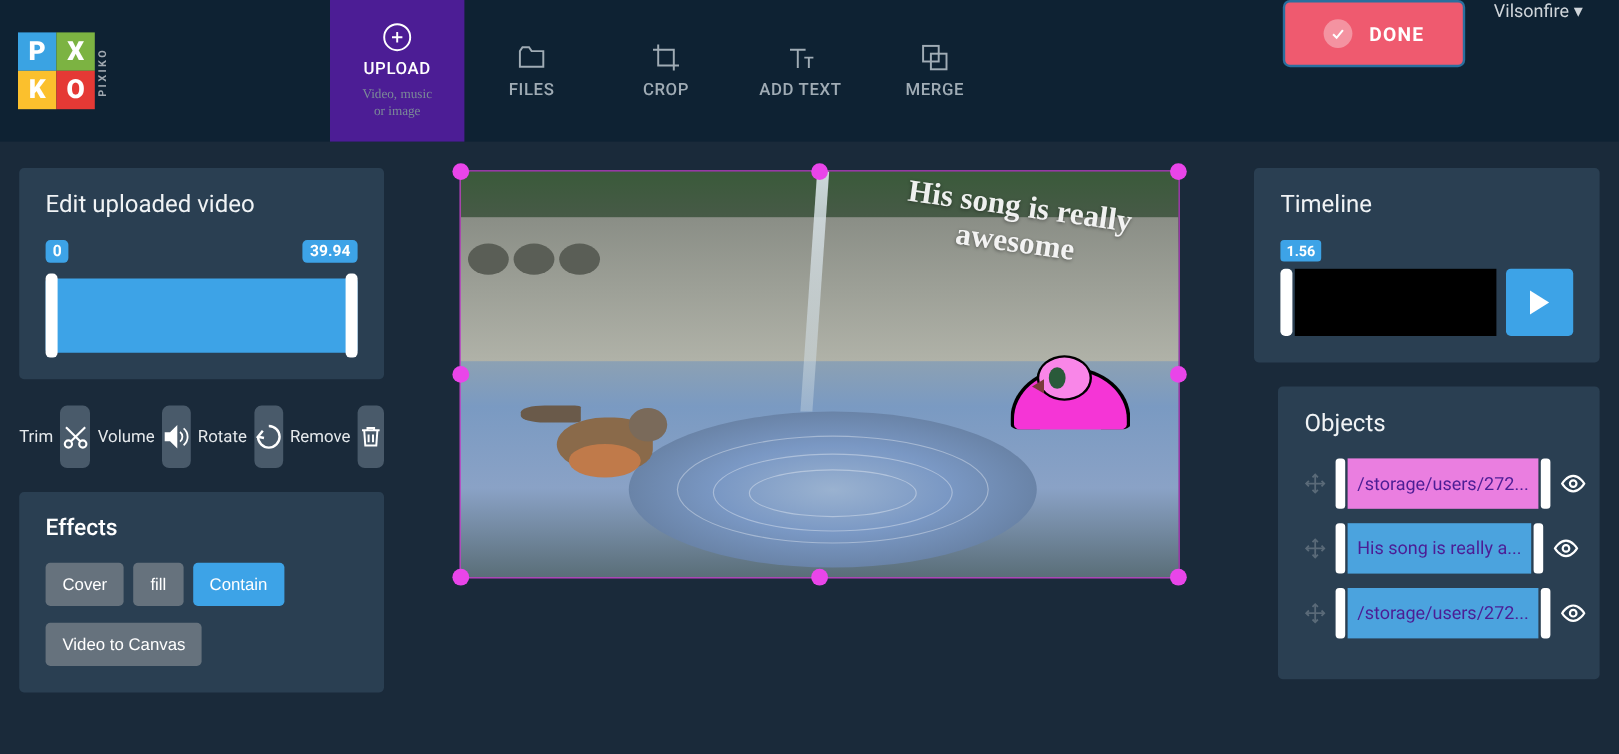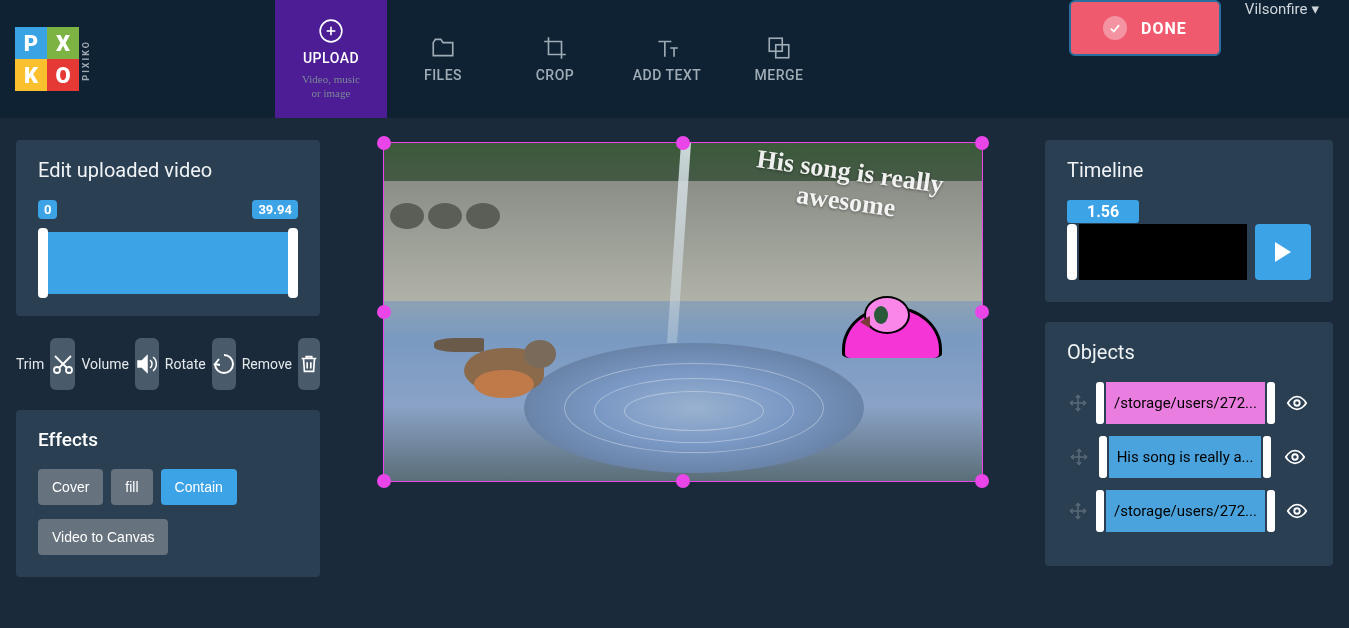--- a/index.html
+++ b/index.html
@@ -292,23 +292,23 @@
       position: relative;
       height: 56px;
       flex: 1;
     }
     .tl-marker {
       position: absolute;
       top: -24px;
       left: 0;
       background: #3da3e7;
       color: #fff;
-      font-size: 16px;
+      font-size: 12px;
       font-weight: 700;
-      padding: 2px 20px;
+      padding: 2px 5px;
       border-radius: 3px;
     }
     .tl-handle {
       position: absolute;
       left: 0;
       top: 0;
       bottom: 0;
       width: 10px;
       background: #fff;
       border-radius: 4px;
@@ -332,21 +332,21 @@
       justify-content: center;
       cursor: pointer;
       flex-shrink: 0;
     }
     .play-triangle {
       width: 0; height: 0;
       border-top: 10px solid transparent;
       border-bottom: 10px solid transparent;
       border-left: 16px solid #fff;
     }
-    .objects-card { margin-top: 20px; }
+    .objects-card { margin-top: 20px; margin-left: 20px; }
     .obj-row {
       display: flex;
       align-items: center;
       gap: 8px;
       margin-bottom: 12px;
     }
     .obj-drag {
       width: 24px;
       color: #5a6a78;
       font-size: 18px;
@@ -364,21 +364,21 @@
     .obj-handle {
       width: 8px;
       background: #fff;
       border-radius: 3px;
     }
     .obj-label {
       flex: 1;
       display: flex;
       align-items: center;
       padding: 0 8px;
-      color: #000000;
+      color: #4c1d95;
       font-size: 15px;
       white-space: nowrap;
       overflow: hidden;
       text-overflow: ellipsis;
       margin: 0 2px;
     }
     .obj-pink { background: #ea7ee0; }
     .obj-blue { background: #4ba3de; }
     .obj-eye {
       width: 32px;

